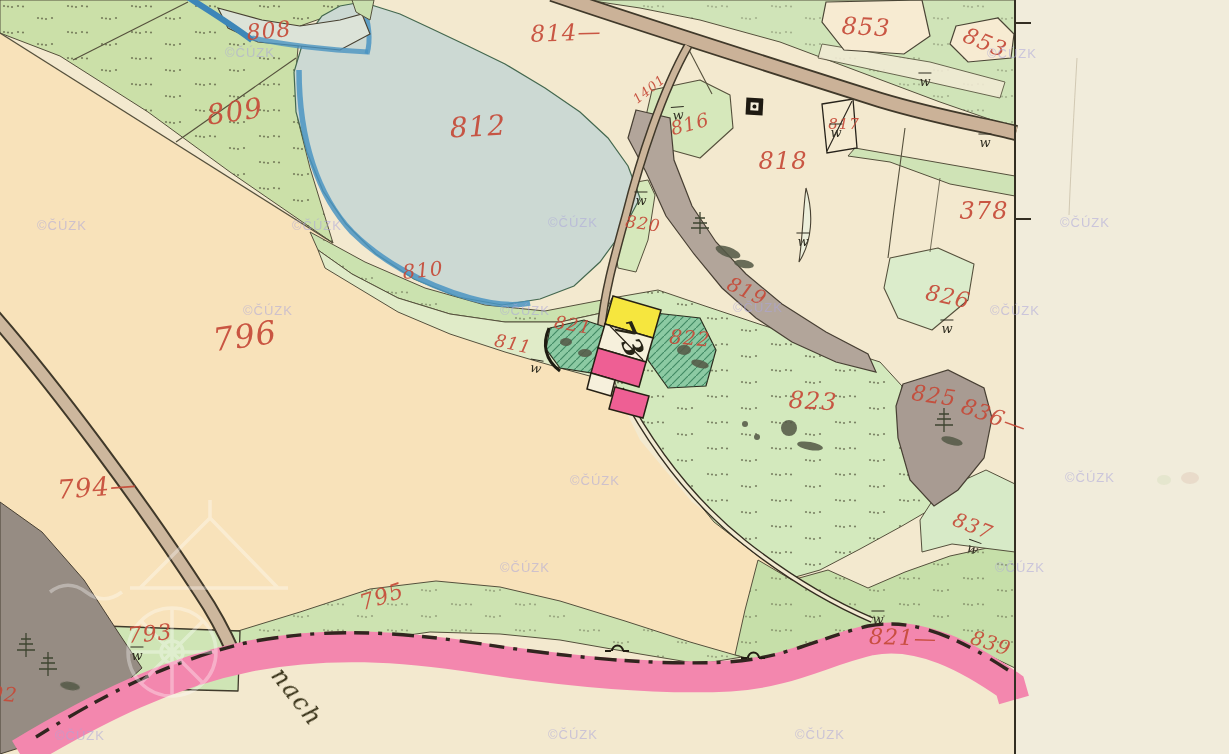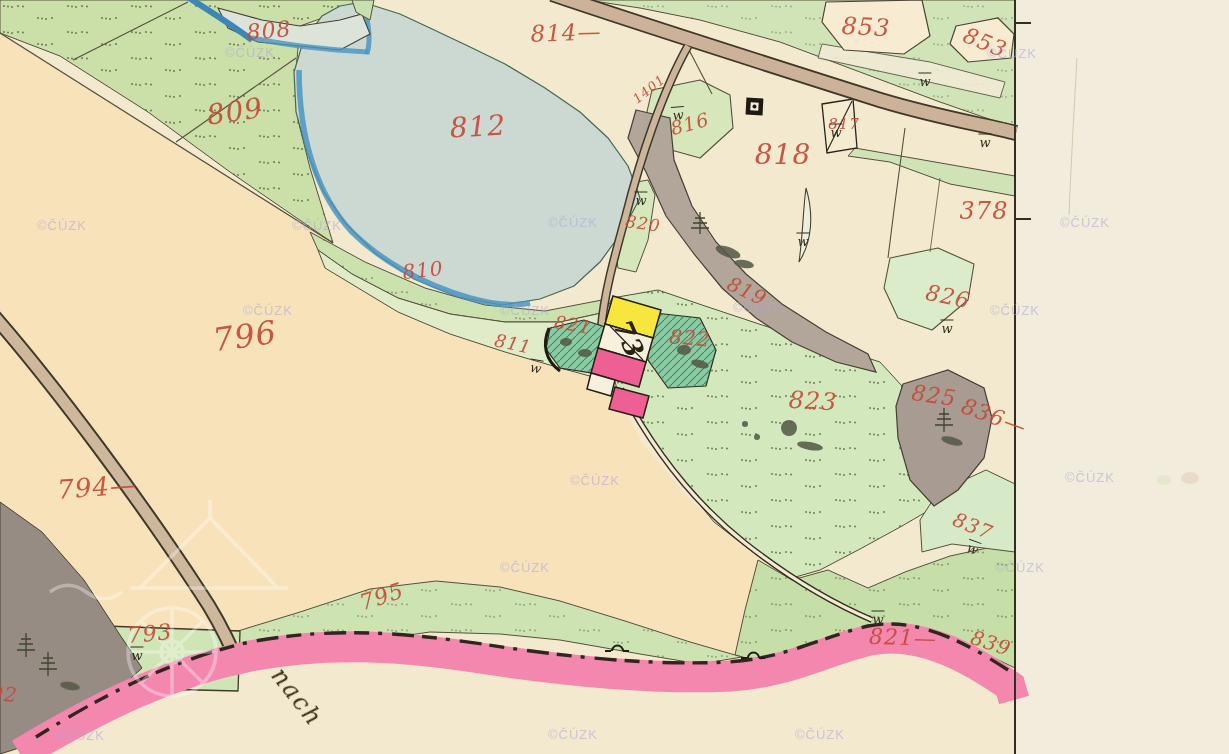--- a/index.html
+++ b/index.html
@@ -212,21 +212,21 @@
   </g>
 </svg>
 
 <div id="labels">
       <div class="lbl red" style="left: 269px; top: 31px; font-size: 22px; --r: -5deg;">808</div>
       <div class="lbl red" style="left: 235px; top: 112px; font-size: 28px; --r: -8deg;">809</div>
       <div class="lbl red" style="left: 478px; top: 127px; font-size: 28px; --r: -3deg;">812</div>
       <div class="lbl red" style="left: 566px; top: 33px; font-size: 23px; --r: -2deg;">814—</div>
       <div class="lbl red" style="left: 690px; top: 124px; font-size: 19px; --r: -15deg;">816</div>
       <div class="lbl red" style="left: 844px; top: 124px; font-size: 15px; --r: 0deg;">817</div>
-      <div class="lbl red" style="left: 783px; top: 155px; font-size: 28px; --r: 0deg;">818</div>
+      <div class="lbl red" style="left: 783px; top: 161px; font-size: 24px; --r: 0deg;">818</div>
       <div class="lbl red" style="left: 747px; top: 291px; font-size: 20px; --r: 25deg;">819</div>
       <div class="lbl red" style="left: 643px; top: 224px; font-size: 17px; --r: 8deg;">820</div>
       <div class="lbl red" style="left: 423px; top: 270px; font-size: 20px; --r: -6deg;">810</div>
       <div class="lbl red" style="left: 513px; top: 344px; font-size: 18px; --r: 12deg;">811</div>
       <div class="lbl red" style="left: 573px; top: 325px; font-size: 18px; --r: 10deg;">821</div>
       <div class="lbl red" style="left: 690px; top: 338px; font-size: 20px; --r: 5deg;">822</div>
       <div class="lbl red" style="left: 813px; top: 401px; font-size: 24px; --r: 3deg;">823</div>
       <div class="lbl red" style="left: 934px; top: 396px; font-size: 22px; --r: 8deg;">825</div>
       <div class="lbl red" style="left: 948px; top: 297px; font-size: 22px; --r: 12deg;">826</div>
       <div class="lbl red" style="left: 984px; top: 211px; font-size: 24px; --r: 0deg;">378</div>

